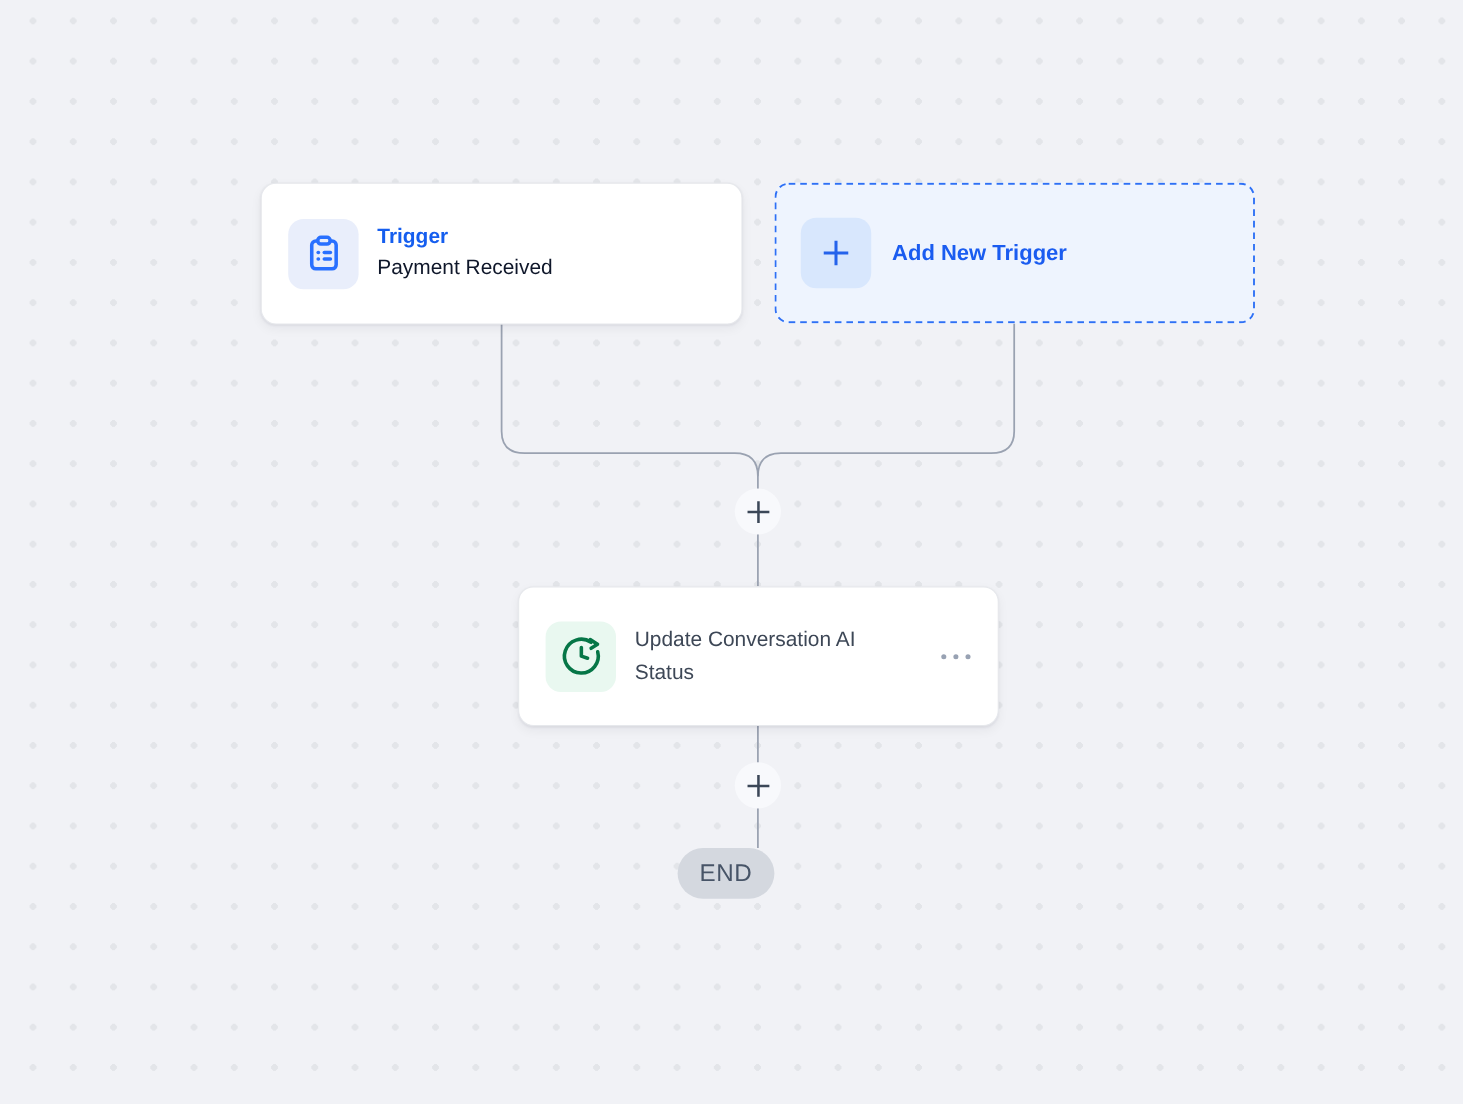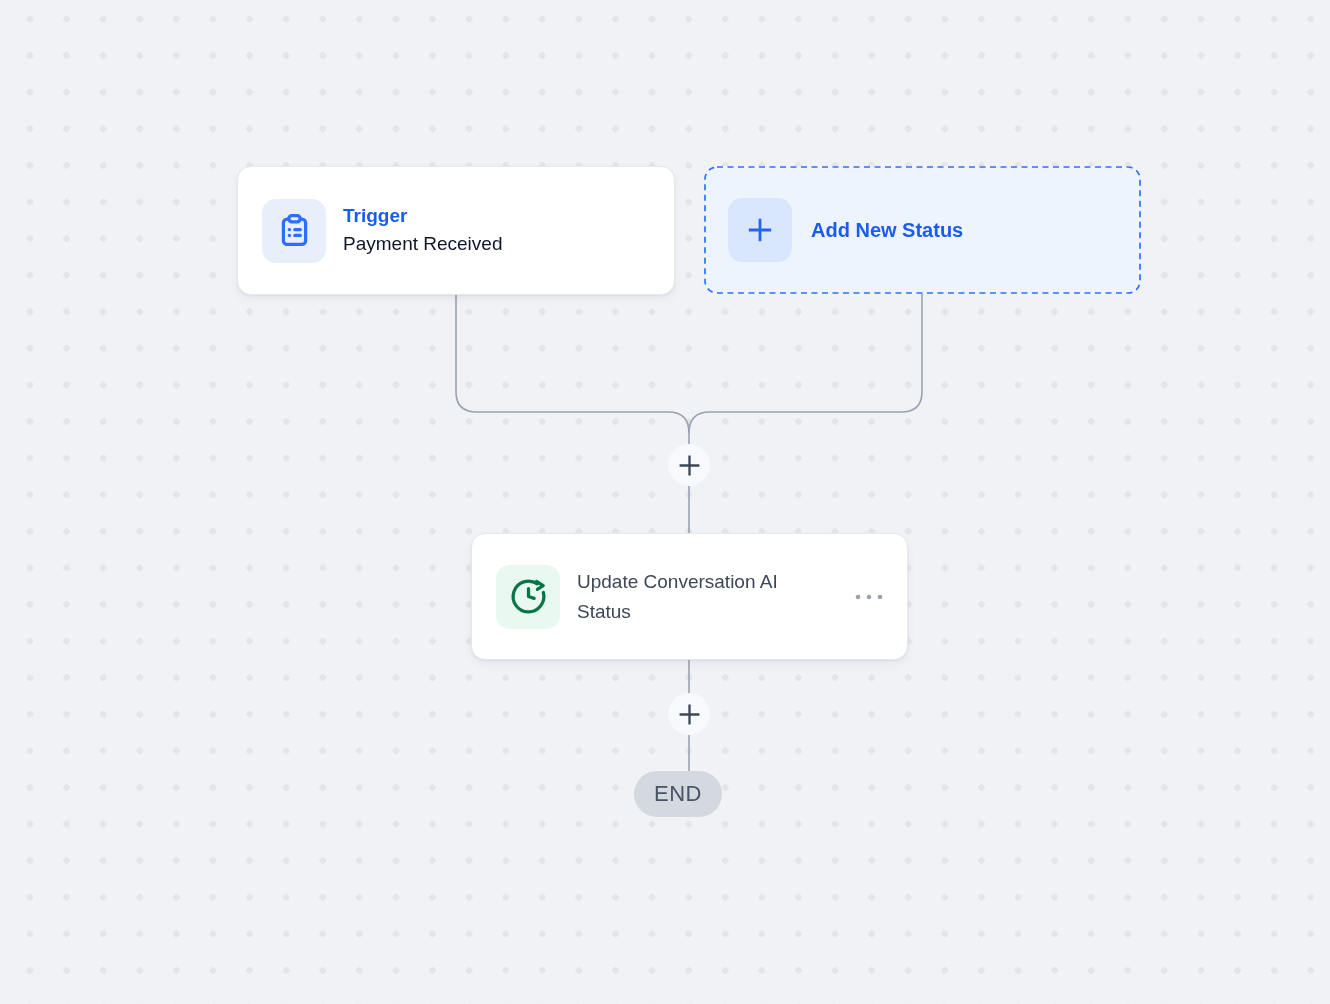--- a/index.html
+++ b/index.html
@@ -94,21 +94,21 @@
     margin-left: -18px; margin-top: -18px;
     display: flex; align-items: center; justify-content: center;
     cursor: pointer;
     border-radius: 50%;
   }
   .add-step-1 { left: 689px; top: 465px; }
   .add-step-2 { left: 689px; top: 714px; }
 
   .end-pill {
     position: absolute;
-    left: 634px; top: 771px;
+    left: 616px; top: 771px;
     width: 88px; height: 46px;
     background: #D4D8DF;
     border-radius: 23px;
     display: flex; align-items: center; justify-content: center;
     font-size: 22px; font-weight: 500; letter-spacing: 0.5px;
     color: #475467;
   }
 </style>
 </head>
 <body>
@@ -142,21 +142,21 @@
 
   <div class="add-trigger-card">
     <svg class="dash-border" width="437" height="128" viewBox="0 0 437 128">
       <rect x="1" y="1" width="435" height="126" rx="12" fill="none" stroke="#2E70F5" stroke-width="1.7" stroke-dasharray="6 4.5"></rect>
     </svg>
     <div class="icon-box lightblue">
       <svg width="34" height="34" viewBox="0 0 32 32" fill="none" stroke="#2563EB" stroke-width="2.6">
         <path d="M16 5.5 V26.5 M5.5 16 H26.5"></path>
       </svg>
     </div>
-    <div class="add-trigger-label">Add New Status</div>
+    <div class="add-trigger-label">Add New Trigger</div>
   </div>
 
   <div class="add-step-button add-step-1">
     <svg width="23" height="23" viewBox="0 0 22 22" fill="none" stroke="#3B4757" stroke-width="2.2">
       <path d="M11 1.5 V20.5 M1.5 11 H20.5"></path>
     </svg>
   </div>
 
   <div class="node-card action-card">
     <div class="icon-box green">

